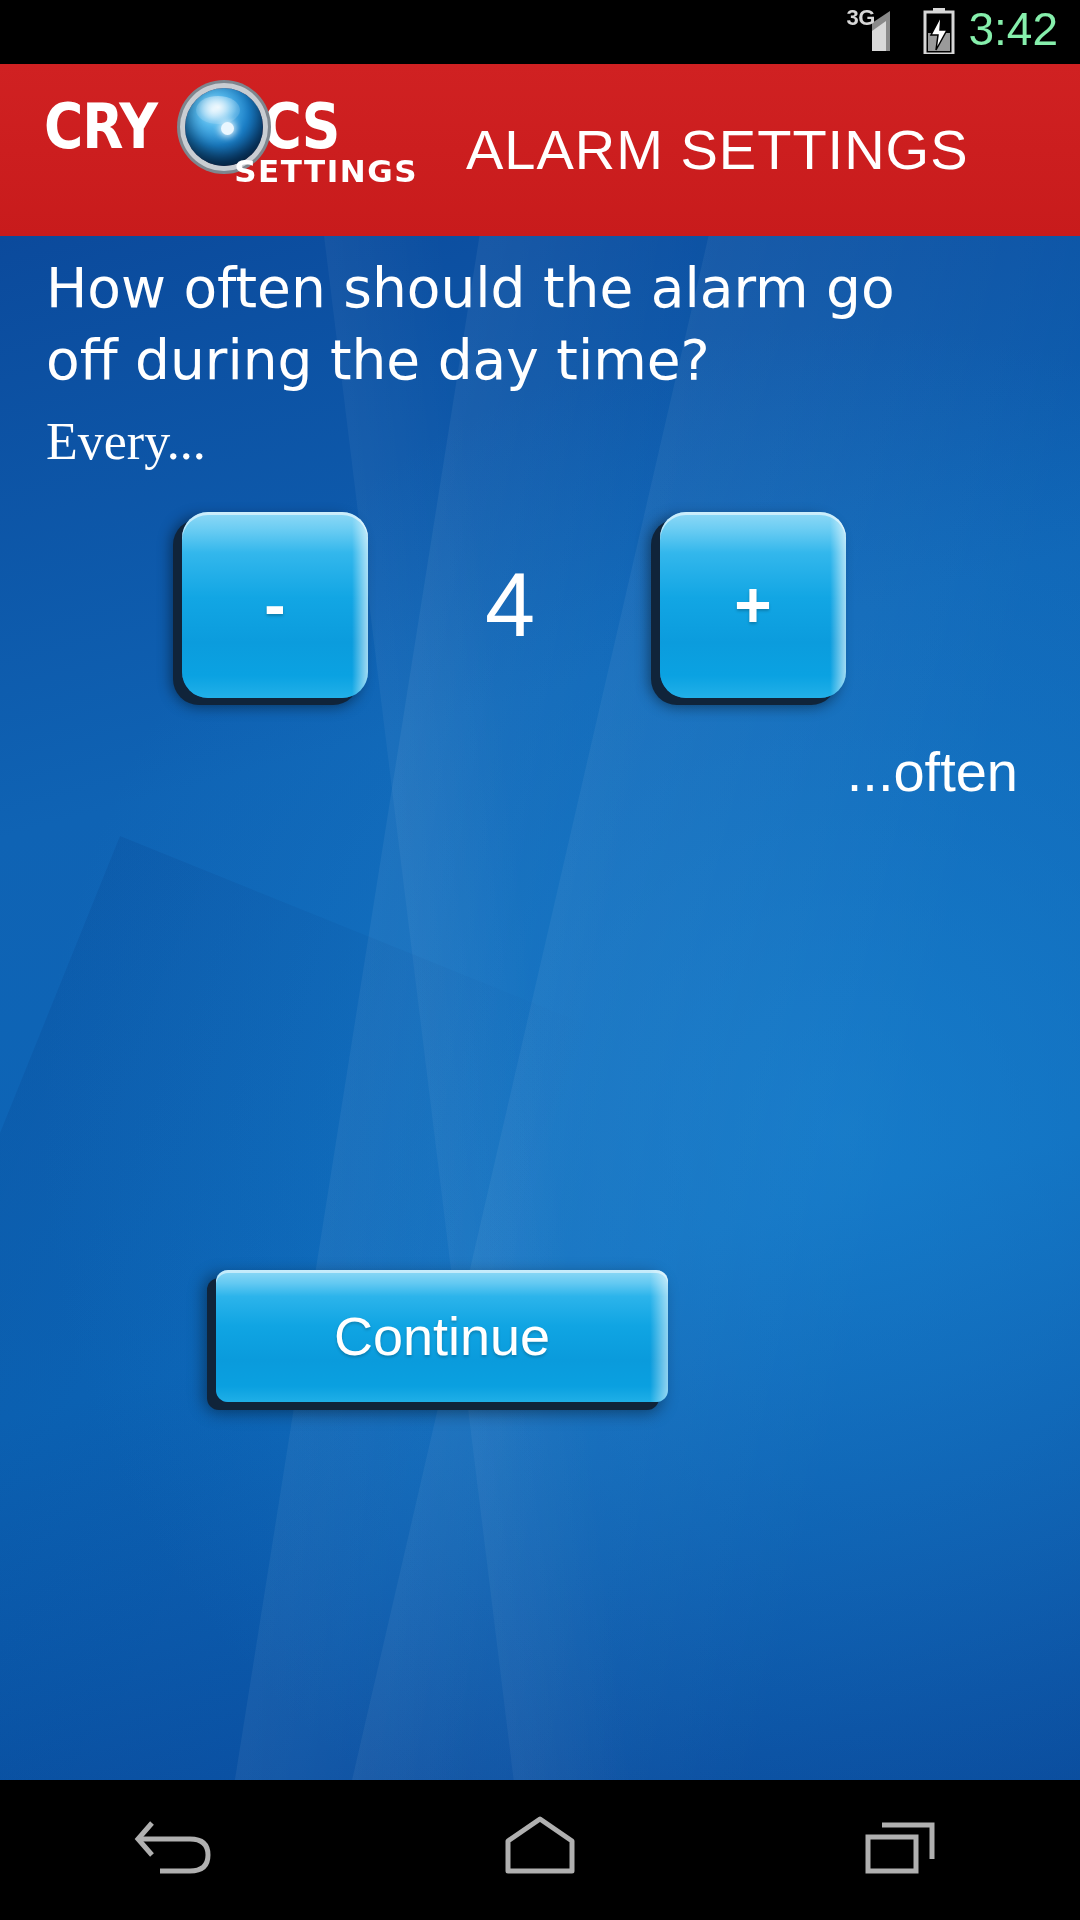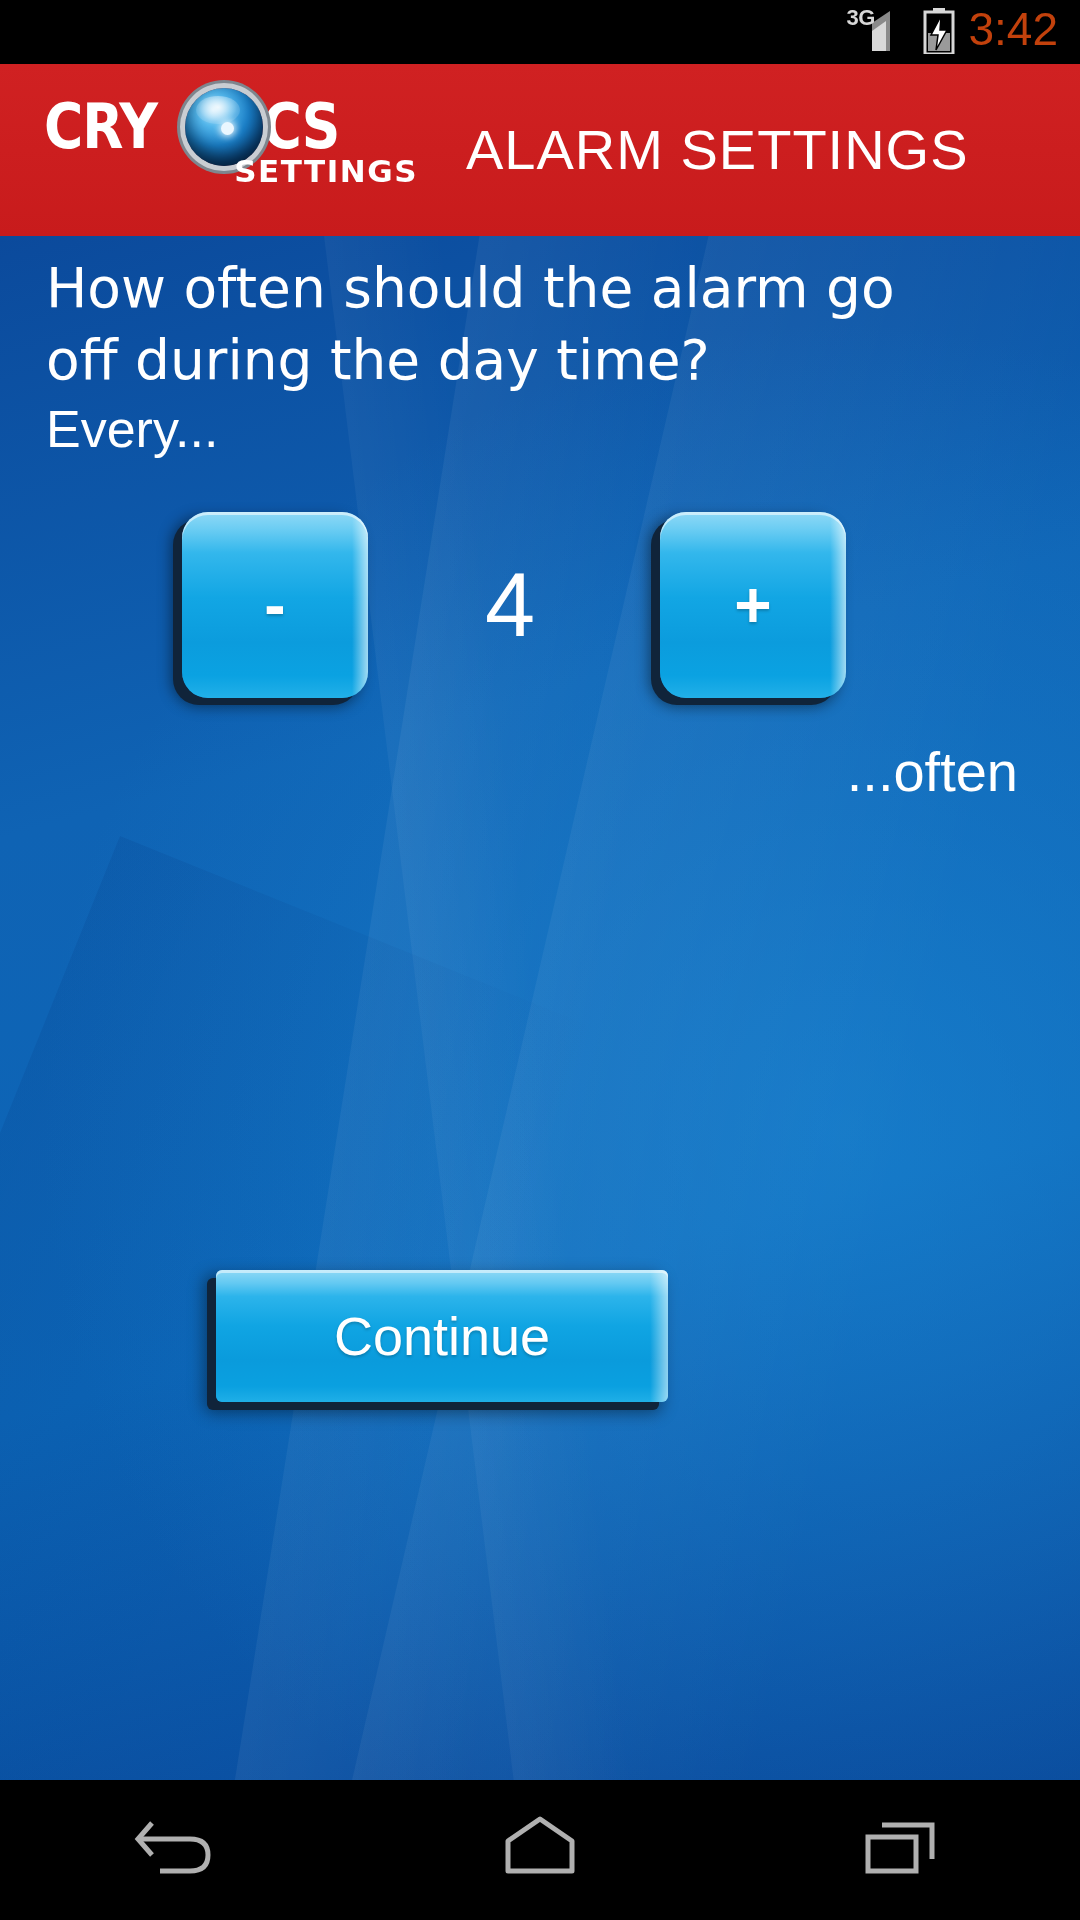--- a/index.html
+++ b/index.html
@@ -56,21 +56,21 @@
     line-height: 22px;
   }
   .battery-wrap {
     width: 34px;
     height: 46px;
     position: relative;
     margin-left: 6px;
     margin-right: 4px;
   }
   .clock {
-    color: #c2410c;
+    color: #86efac;
     font-size: 46px;
     line-height: 46px;
     letter-spacing: 0px;
     font-family: "Liberation Sans", sans-serif;
     padding-bottom: 4px;
   }
 
   
   .header {
     position: absolute;
@@ -241,25 +241,25 @@
     width: 930px;
     color: #ffffff;
     font-size: 55px;
     line-height: 72px;
     font-family: "DejaVu Sans", sans-serif;
     font-weight: normal;
   }
   .every-label {
     position: absolute;
     left: 46px;
-    top: 163px;
+    top: 176px;
     color: #ffffff;
     font-size: 52px;
     line-height: 60px;
-    font-family: Liberation Sans, sans-serif;
+    font-family: Liberation Serif, serif;
   }
 
   
   .stepper {
     position: absolute;
     left: 0;
     top: 268px;
     width: 1080px;
     height: 210px;
   }
@@ -337,21 +337,21 @@
 
   
   .continue-btn {
     position: absolute;
     left: 216px;
     top: 1034px;
     width: 452px;
     height: 132px;
     border: 0;
     padding: 0;
-    border-radius: 6px;
+    border-radius: 12px;
     cursor: pointer;
     background: linear-gradient(180deg,
         #8fd9f6 0%,
         #63c9f2 10%,
         #2cb4eb 20%,
         #10a5e3 42%,
         #0a9bdc 68%,
         #0aa0e0 88%,
         #1fafe7 100%);
     box-shadow:

